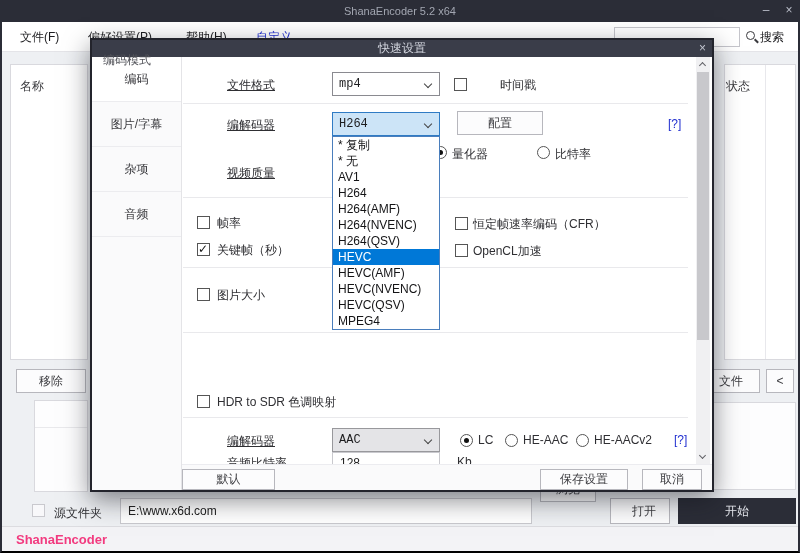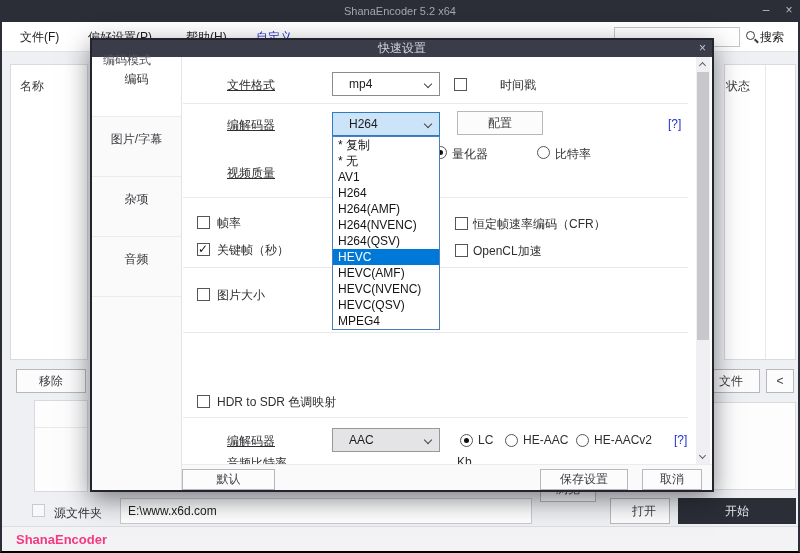--- a/index.html
+++ b/index.html
@@ -39,25 +39,25 @@
   .radio{width:13px;height:13px;border:1px solid #555;background:#fff;border-radius:50%;}
   .radio.checked::after{content:"";position:absolute;left:3px;top:3px;width:5px;height:5px;border-radius:50%;background:#111;}
   .lbl{color:#2f2f33;white-space:nowrap;}
   
   .modal{left:88px;top:38px;width:624px;height:454px;background:#fff;border:2px solid #23242c;
          box-shadow:0 8px 24px rgba(15,17,25,.5);z-index:10;}
   .mtitle{left:0;top:0;width:620px;height:17px;background:#3a3d49;color:#d2d5de;}
   .mtitle .t{width:100%;text-align:center;line-height:17px;font-size:12px;}
   .mclose{right:6px;top:0;line-height:16px;color:#c2c5cf;font-size:12px;}
   .sidebar{left:0;top:17px;width:90px;height:433px;background:#fafafb;border-right:1px solid #e4e4e7;}
-  .sitem{width:100%;height:60px;line-height:44px;text-align:center;color:#3c3c40;border-bottom:1px solid #ececef;}
+  .sitem{width:100%;height:45px;line-height:44px;text-align:center;color:#3c3c40;border-bottom:1px solid #ececef;}
   .sitem.sel{background:#fff;}
   .mcontent{left:91px;top:17px;width:513px;height:407px;overflow:hidden;}
   .flabel{width:100px;color:#2f2f33;white-space:nowrap;text-decoration:underline;}
-  .combo{width:108px;height:24px;background:#fff;border:1px solid #8a8a90;line-height:22px;padding-left:16px;color:#1c1c1e;}
+  .combo{width:108px;height:24px;background:#fff;border:1px solid #8a8a90;line-height:22px;padding-left:6px;color:#1c1c1e;font-family:Liberation Mono, monospace;}
   .combo .chev{position:absolute;right:8px;top:8px;width:6px;height:6px;border-right:1.4px solid #444;border-bottom:1.4px solid #444;transform:rotate(45deg);}
   .combo.open{background:#cce4f7;border-color:#2f7bc4;}
   .combo.gray{background:#e4e4e7;border-color:#98989c;}
   .dropdown{width:108px;height:194px;background:#fff;border:1px solid #4a7ebc;z-index:30;display:flex;flex-direction:column;}
   .ditem{flex:1;line-height:16px;padding-left:5px;color:#141416;white-space:nowrap;overflow:hidden;}
   .ditem.sel{background:#0078d7;color:#fff;}
   .helplink{color:#2230d0;}
   
   .msb{left:604px;top:17px;width:14px;height:407px;background:#f0f0f2;}
   .msb .thumb{position:absolute;left:1px;top:15px;width:12px;height:268px;background:#c8c8cc;}
@@ -186,20 +186,21 @@
       </div>
       <div class="abs radio checked" style="left:277px;top:377px;"></div>
       <div class="abs lbl" style="left:295px;top:376px;">LC</div>
       <div class="abs radio" style="left:322px;top:377px;"></div>
       <div class="abs lbl" style="left:340px;top:376px;">HE-AAC</div>
       <div class="abs radio" style="left:393px;top:377px;"></div>
       <div class="abs lbl" style="left:411px;top:376px;">HE-AACv2</div>
       <div class="abs helplink" style="left:491px;top:376px;">[?]</div>
 
       <div class="abs flabel" style="left:44px;top:398px;">音频比特率</div>
+      <div class="abs input" style="left:149px;top:395px;width:108px;height:22px;line-height:20px;">128</div>
       <div class="abs lbl" style="left:274px;top:398px;">Kb</div>
 
       <div class="abs dropdown" style="left:149px;top:79px;">
         <div class="ditem">* 复制</div>
         <div class="ditem">* 无</div>
         <div class="ditem">AV1</div>
         <div class="ditem">H264</div>
         <div class="ditem">H264(AMF)</div>
         <div class="ditem">H264(NVENC)</div>
         <div class="ditem">H264(QSV)</div>

